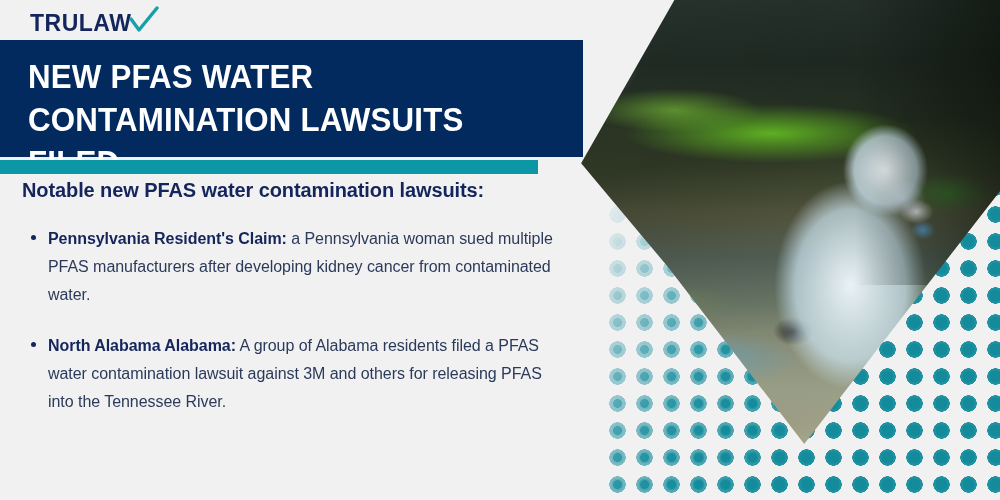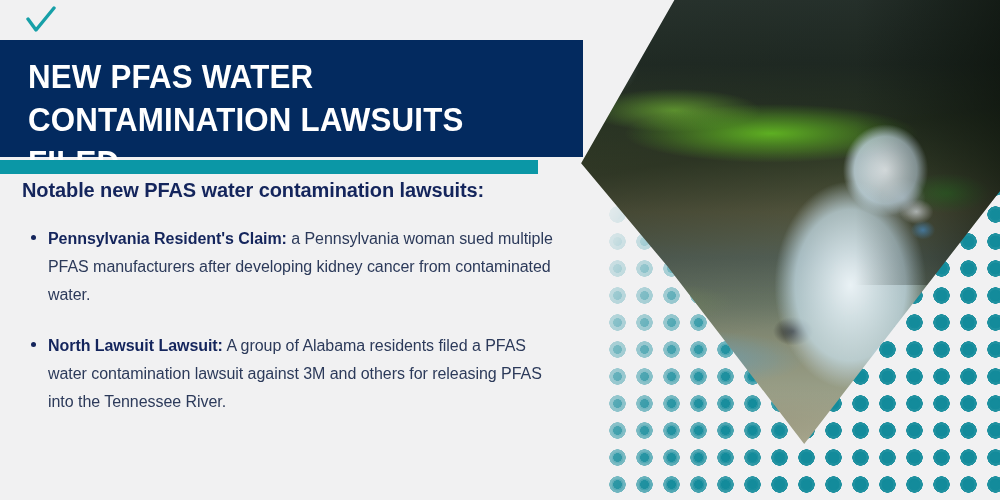--- a/index.html
+++ b/index.html
@@ -191,35 +191,36 @@
     <div class="dots-layer dots-m"></div>
     <div class="dots-layer dots-l"></div>
   </div>
 
   <div class="photo-wrap">
     <div class="photo"></div>
     <div class="photo-dark-right"></div>
   </div>
 
   <div class="logo">
+    <span class="logo-word">TRULAW</span>
     <svg class="logo-check" width="30" height="28" viewBox="0 0 30 28">
       <path d="M2 13 L10 24 L28 2" fill="none" stroke="#17a0a8" stroke-width="3.4" stroke-linecap="round" stroke-linejoin="round"></path>
     </svg>
   </div>
 
   <div class="headline-box">
     <div class="headline">NEW PFAS WATER CONTAMINATION LAWSUITS FILED</div>
   </div>
   <div class="teal-bar"></div>
 
   <div class="content">
     <div class="subhead">Notable new PFAS water contamination lawsuits:</div>
     <ul class="bullets">
       <li>
         <span class="lead">Pennsylvania Resident's Claim:</span><span> a Pennsylvania woman sued multiple PFAS manufacturers after developing kidney cancer from contaminated water.</span>
       </li>
       <li>
-        <span class="lead">North Lawsuit Lawsuit:</span><span> A group of Alabama residents filed a PFAS water contamination lawsuit against 3M and others for releasing PFAS into the Tennessee River.</span>
+        <span class="lead">North Alabama Alabama:</span><span> A group of Alabama residents filed a PFAS water contamination lawsuit against 3M and others for releasing PFAS into the Tennessee River.</span>
       </li>
     </ul>
   </div>
 
 </div>
 
 </body></html>

